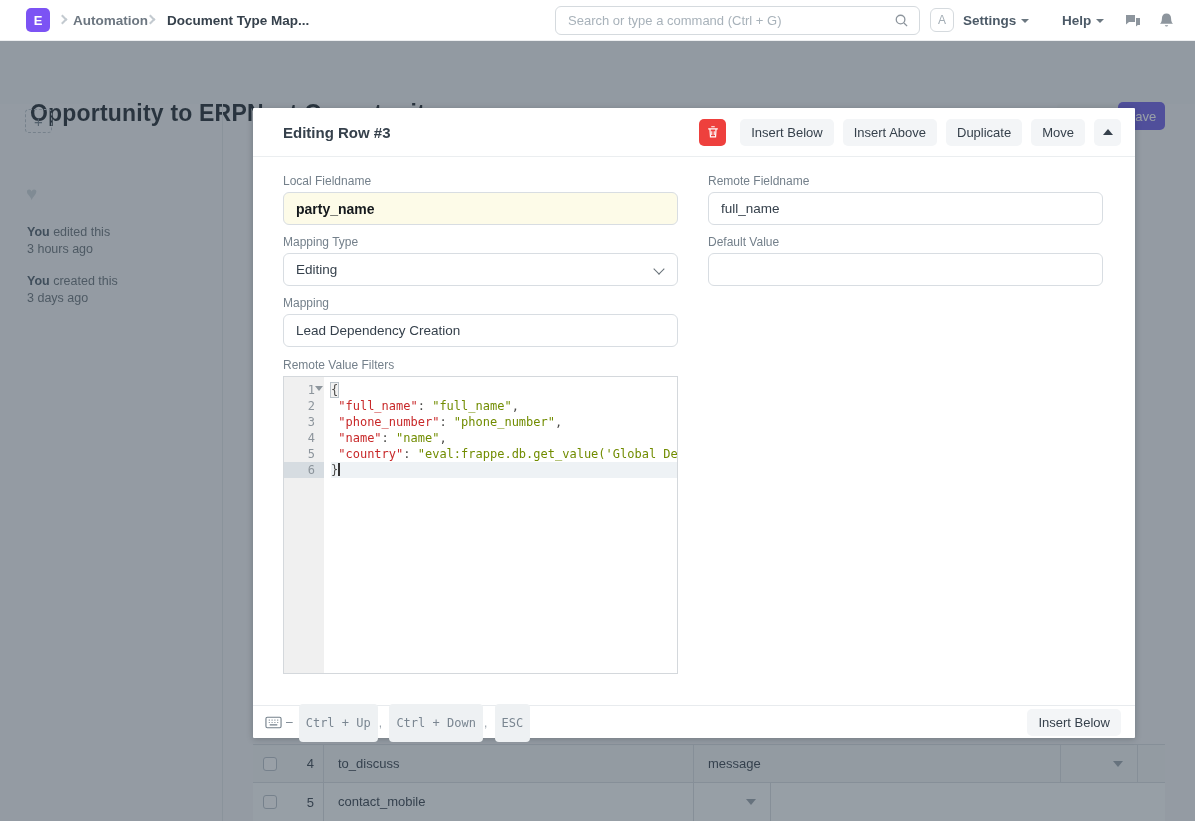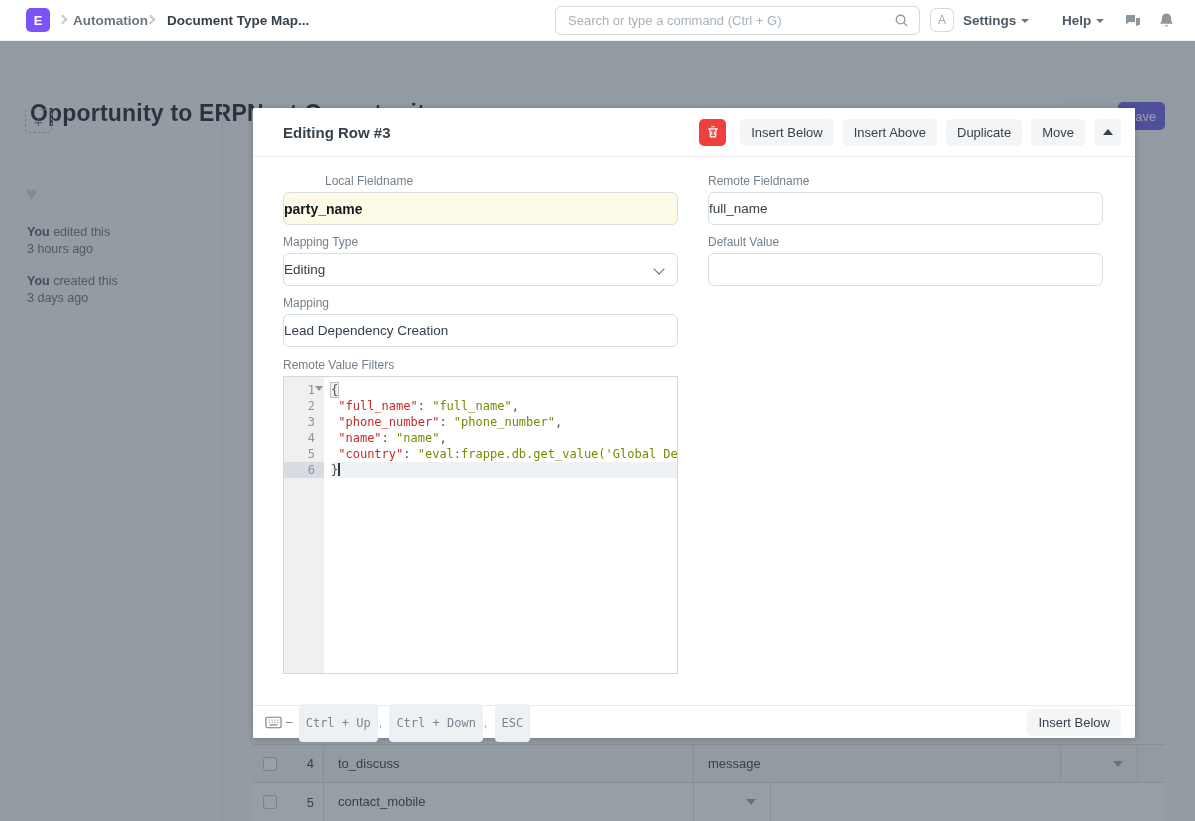--- a/index.html
+++ b/index.html
@@ -67,21 +67,21 @@
   .modal { position:absolute; left:253px; top:108px; width:882px; height:630px; background:#fff; z-index:20; border-radius:1px; box-shadow:0 1px 6px rgba(17,23,29,0.25); }
   .m-header { position:absolute; top:0; left:0; right:0; height:49px; border-bottom:1px solid #ebeef0; display:flex; align-items:center; padding:0 14px 0 30px; }
   .m-title { font-size:15px; font-weight:600; color:#36414c; flex:1; }
   .m-actions { display:flex; align-items:center; gap:9px; }
   .btn-sm { height:27px; padding:0 11px; font-size:13px; }
   .btn-danger { width:27px; height:27px; padding:0; background:#ee403d; margin-right:5px; }
   .btn-square { width:27px; height:27px; padding:0; }
   .tri-up { width:0; height:0; border-left:5px solid transparent; border-right:5px solid transparent; border-bottom:6px solid #36414c; }
 
   .f-label { position:absolute; font-size:12px; color:#74808b; white-space:nowrap; }
-  .f-input { position:absolute; width:395px; height:33px; border:1px solid #d8dde2; border-radius:6px; background:#fff; font-size:13.5px; color:#36414c; padding:0 0; font-family:"Liberation Sans", sans-serif; outline:none; }
+  .f-input { position:absolute; width:395px; height:33px; border:1px solid #d8dde2; border-radius:6px; background:#fff; font-size:13.5px; color:#36414c; padding:0 12px; font-family:"Liberation Sans", sans-serif; outline:none; }
   .f-yellow { background:#fdfbe8; font-weight:700; color:#14181c; font-size:14px; }
   .f-select { display:flex; align-items:center; }
   .sel-chev { position:absolute; right:14px; top:11px; width:8px; height:8px; border-right:1.6px solid #687178; border-bottom:1.6px solid #687178; transform:rotate(45deg); }
 
   
   .code-ed { position:absolute; left:30px; top:268px; width:395px; height:298px; border:1px solid #d4d8dc; background:#fff; display:flex; font-family:"DejaVu Sans Mono", monospace; font-size:12px; line-height:16px; overflow:hidden; }
   .gutter { width:40px; background:#f0f0f0; padding-top:5px; }
   .g-line { height:16px; text-align:right; padding-right:9px; color:#8d959c; position:relative; }
   .g-line.active { background:#d6dce1; }
   .fold-caret { position:absolute; right:1px; top:4px; width:0; height:0; border-left:4px solid transparent; border-right:4px solid transparent; border-top:5px solid #8d959c; }
@@ -194,21 +194,21 @@
       <button class="btn btn-sm">Insert Below</button>
       <button class="btn btn-sm">Insert Above</button>
       <button class="btn btn-sm">Duplicate</button>
       <button class="btn btn-sm">Move</button>
       <button class="btn btn-square">
           <span class="tri-up"></span>
         </button>
     </div>
   </div>
 
-  <div class="f-label" style="left:30px; top:66px;margin-left:42px;">Local Fieldname</div>
+  <div class="f-label" style="left:30px; top:66px;">Local Fieldname</div>
   <input class="f-input f-yellow" style="left: 30px; top: 84px;" readonly="" value="party_name">
 
   <div class="f-label" style="left:455px; top:66px;">Remote Fieldname</div>
   <input class="f-input" style="left: 455px; top: 84px;" readonly="" value="full_name">
 
   <div class="f-label" style="left:30px; top:127px;">Mapping Type</div>
   <div class="f-input f-select" style="left:30px; top:145px;">
     <span>Editing</span>
     <span class="sel-chev"></span>
   </div>

